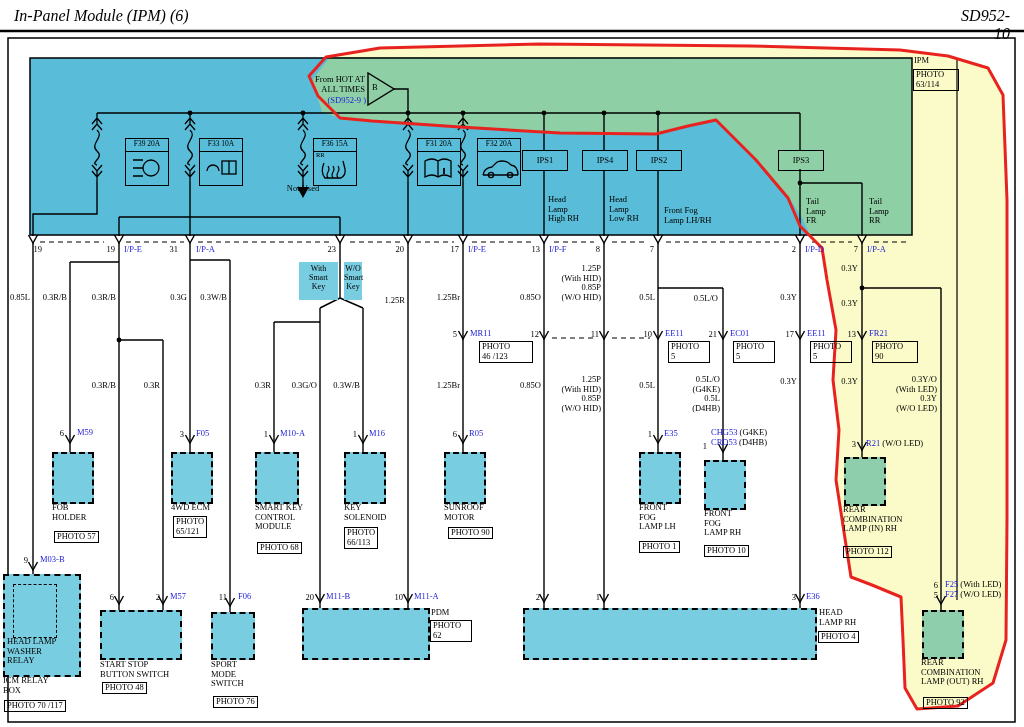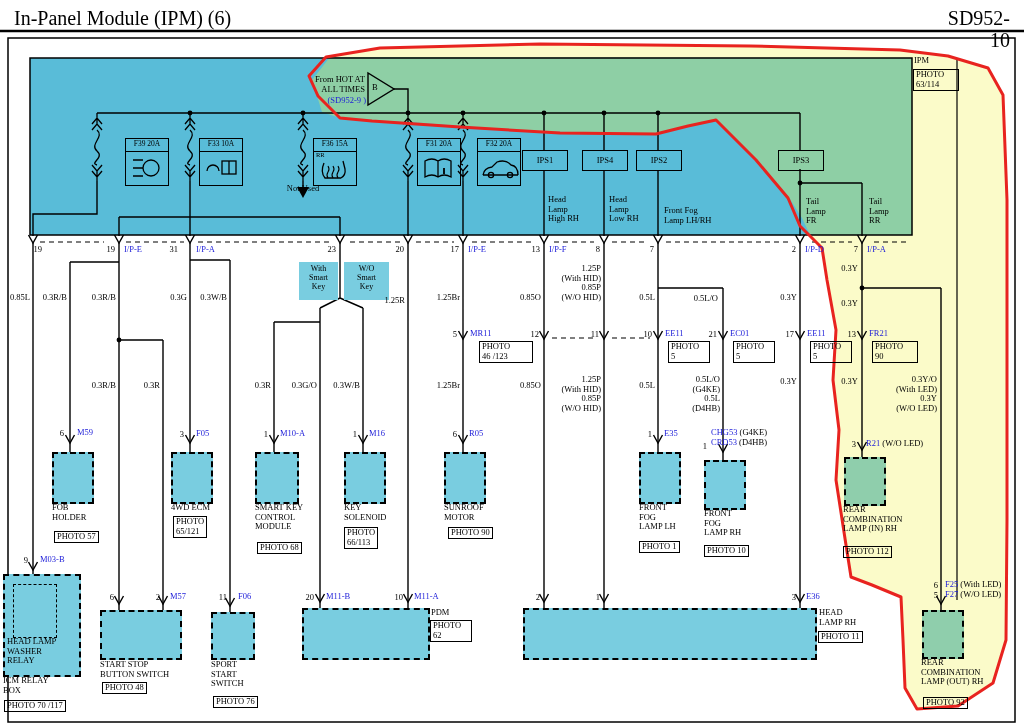--- a/index.html
+++ b/index.html
@@ -3,21 +3,21 @@
 <meta charset="utf-8">
 <style>
   html,body{margin:0;padding:0;background:#fff;}
   #page{position:relative;width:1024px;height:727px;background:#fff;overflow:hidden;
         font-family:"Liberation Serif","DejaVu Serif",serif;color:#000;}
   #bg{position:absolute;left:0;top:0;}
   .t{position:absolute;white-space:pre-line;line-height:1.12;font-size:8.5px;z-index:5;}
   .r{transform:translateX(-100%);text-align:right;}
   .c{text-align:center;}
   .b{color:#1c1cd8;}
-  .big{font-size:20px;}
+  .big{font-size:16px;font-style:italic;}
   .pbox{position:absolute;border:1px solid #000;padding:0px 2px;white-space:pre-line;
         font-size:8.5px;line-height:1.15;z-index:5;background:transparent;}
   .comp{position:absolute;background:#79cde0;border:2px dashed #000;z-index:4;}
   .comp.green{background:#8fceac;}
   .sk{position:absolute;background:#79cde0;z-index:4;font-size:8px;line-height:1.15;
       text-align:center;white-space:pre-line;padding-top:2px;}
   .fuselbl{position:absolute;border:1px solid #000;font-size:7.5px;text-align:center;z-index:5;}
   .ipsbox{position:absolute;border:1px solid #000;font-size:8.5px;text-align:center;
           line-height:19px;z-index:5;}
 </style>
@@ -239,21 +239,21 @@
 <div class="t r" style="left:600px;top:245px">8</div>
 <div class="t r" style="left:654px;top:245px">7</div>
 <div class="t r" style="left:796px;top:245px">2</div>
 <div class="t b" style="left:805px;top:245px">I/P-D</div>
 <div class="t r" style="left:858px;top:245px">7</div>
 <div class="t b" style="left:867px;top:245px">I/P-A</div>
 
 <div class="sk" style="left:299px;top:262px;width:39px;height:36px">With
 Smart
 Key</div>
-<div class="sk" style="left:344px;top:262px;width:45px;height:36px">W/O
+<div class="sk" style="left:344px;top:262px;width:18px;height:36px">W/O
 Smart
 Key</div>
 
 <div class="t r" style="left:30px;top:293px">0.85L</div>
 <div class="t r" style="left:67px;top:293px">0.3R/B</div>
 <div class="t r" style="left:116px;top:293px">0.3R/B</div>
 <div class="t r" style="left:187px;top:293px">0.3G</div>
 <div class="t r" style="left:227px;top:293px">0.3W/B</div>
 <div class="t r" style="left:405px;top:296px">1.25R</div>
 <div class="t r" style="left:460px;top:293px">1.25Br</div>
@@ -392,41 +392,41 @@
 <div class="t b" style="left:170px;top:592px">M57</div>
 <div class="comp" style="left:100px;top:610px;width:78px;height:46px"></div>
 <div class="t" style="left:100px;top:660px">START STOP
 BUTTON SWITCH</div>
 <div class="pbox" style="left:102px;top:682px">PHOTO 48</div>
 
 <div class="t r" style="left:227px;top:593px">11</div>
 <div class="t b" style="left:238px;top:592px">F06</div>
 <div class="comp" style="left:211px;top:612px;width:40px;height:44px"></div>
 <div class="t" style="left:211px;top:660px">SPORT
-START
+MODE
 SWITCH</div>
 <div class="pbox" style="left:213px;top:696px">PHOTO 76</div>
 
 <div class="t r" style="left:314px;top:593px">20</div>
 <div class="t b" style="left:326px;top:592px">M11-B</div>
 <div class="t r" style="left:403px;top:593px">10</div>
 <div class="t b" style="left:414px;top:592px">M11-A</div>
 <div class="comp" style="left:302px;top:608px;width:124px;height:48px"></div>
 <div class="t" style="left:431px;top:608px">PDM</div>
 <div class="pbox" style="left:430px;top:620px;width:36px">PHOTO
 62</div>
 
 <div class="t r" style="left:540px;top:593px">2</div>
 <div class="t r" style="left:600px;top:593px">1</div>
 <div class="t r" style="left:796px;top:593px">3</div>
 <div class="t b" style="left:806px;top:592px">E36</div>
 <div class="comp" style="left:523px;top:608px;width:290px;height:48px"></div>
 <div class="t" style="left:819px;top:608px">HEAD
 LAMP RH</div>
-<div class="pbox" style="left:818px;top:631px">PHOTO 11</div>
+<div class="pbox" style="left:818px;top:631px">PHOTO 4</div>
 
 <div class="t r" style="left:938px;top:581px">6</div>
 <div class="t" style="left:945px;top:580px"><span class="b">F25</span> <span>(With LED)</span></div>
 <div class="t r" style="left:938px;top:591px">5</div>
 <div class="t" style="left:945px;top:590px"><span class="b">F27</span> <span>(W/O LED)</span></div>
 <div class="comp green" style="left:922px;top:610px;width:38px;height:45px"></div>
 <div class="t" style="left:921px;top:658px">REAR
 COMBINATION
 LAMP (OUT) RH</div>
 <div class="pbox" style="left:923px;top:697px">PHOTO 92</div>

